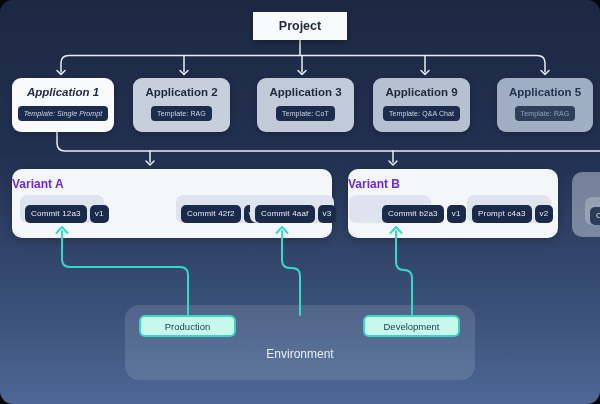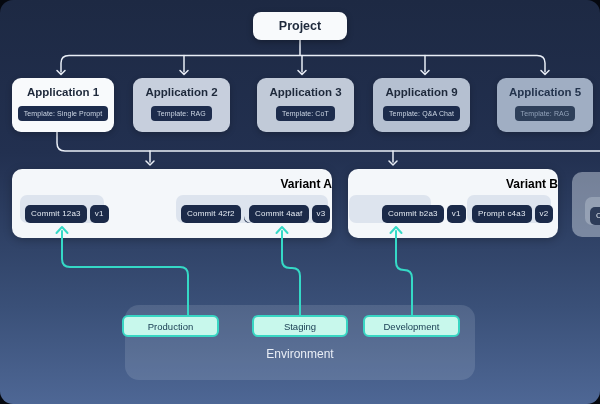--- a/index.html
+++ b/index.html
@@ -8,52 +8,52 @@
     position:relative;width:600px;height:404px;overflow:hidden;
     border-radius:13px;
     background:linear-gradient(180deg,#1d2943 0%,#223050 38%,#3a5078 76%,#4e6795 100%);
   }
   svg.layer{position:absolute;left:0;top:0;pointer-events:none;}
   #white-lines{z-index:1;}
   #teal-lines{z-index:3;}
   .node{position:absolute;z-index:2;box-sizing:border-box;}
 
   .project-box{
-    left:253px;top:12px;width:94px;height:28px;background:#f8fafc;border-radius:8px;
+    left:253px;top:12px;width:94px;height:28px;background:#f8fafc;border-radius:0;
     display:flex;align-items:center;justify-content:center;
     font-size:12.5px;font-weight:bold;color:#1e293b;
     box-shadow:0 2px 6px rgba(0,0,0,.3);
   }
   .app{
     top:78px;height:54px;border-radius:9px;
     display:flex;flex-direction:column;align-items:center;
     padding-top:9px;box-shadow:0 2px 6px rgba(0,0,0,.22);
   }
   .app-title{font-size:11.5px;font-weight:bold;color:#1e293b;line-height:1;}
   .tpl-badge{
     margin-top:7px;background:#1d2c4c;color:#ccd6e4;border-radius:4px;
     font-size:7px;letter-spacing:.1px;padding:4px 6px;line-height:1;white-space:nowrap;
   }
-  #app-1{left:12px;width:102px;background:#f8fafc;}
+  #app-1{left:12px;width:102px;background:#f8fafc;font-style:italic;}
   #app-2{left:133px;width:97px;background:#c7cfdd;}
   #app-3{left:257px;width:97px;background:#c1cad8;}
   #app-4{left:373px;width:97px;background:#b5c0d1;}
   #app-5{left:497px;width:96px;background:#a0aec3;}
   #app-5 .tpl-badge{background:#2e3f59;color:#93a3ba;}
   #app-5 .app-title{color:#24344d;}
 
   .variant{
     top:169px;height:69px;background:#f4f7fa;border-radius:10px;
     box-shadow:0 2px 8px rgba(0,0,0,.25);
   }
   #variant-a{left:12px;width:320px;}
   #variant-b{left:348px;width:210px;}
   #variant-c{left:572px;width:46px;top:172px;height:65px;background:rgba(216,224,236,.45);box-shadow:none;}
   .variant-title{
-    text-align:right;margin-top:9px;font-size:12px;font-weight:bold;color:#000000;line-height:1;
+    text-align:left;margin-top:9px;font-size:12px;font-weight:bold;color:#6d28d9;line-height:1;
   }
   .commit-group{
     position:absolute;top:26px;height:28px;background:#dde4ee;border-radius:7px;
     display:flex;align-items:flex-end;gap:3px;padding:0 5px;box-sizing:border-box;
   }
   #variant-c .commit-group{background:rgba(226,232,240,.28);top:25px;}
   .commit-badge,.ver-badge{
     background:#1b2a49;color:#e6ecf4;border-radius:5px;font-size:8px;
     padding:5px 6px;line-height:1;white-space:nowrap;letter-spacing:.2px;
   }
@@ -63,21 +63,21 @@
   .env-panel{
     left:125px;top:305px;width:350px;height:75px;border-radius:14px;
     background:rgba(240,246,255,.13);
   }
   .env-btn{
     position:absolute;top:315px;height:22px;border-radius:6px;
     background:#c8f8ec;border:2px solid #38d6c3;
     display:flex;align-items:center;justify-content:center;
     font-size:9.5px;color:#173a50;box-sizing:border-box;font-weight:500;
   }
-  #env-btn-0{left:122px;width:97px;}
+  #env-btn-0{left:139px;width:97px;}
   #env-btn-1{left:252px;width:96px;}
   #env-btn-2{left:363px;width:97px;}
   .env-label{
     position:absolute;left:125px;top:347px;width:350px;text-align:center;
     font-size:12px;color:#e9eef6;z-index:2;font-weight:500;
   }
 </style>
 </head>
 <body>
 
@@ -139,21 +139,21 @@
   <div class="node variant" id="variant-a">
     <div class="variant-title">Variant A</div>
     <div class="commit-group" style="left:8px;width:84px;">
       <span class="commit-badge">Commit 12a3</span>
       <span class="ver-badge">v1</span>
     </div>
     <div class="commit-group" style="left:128px;width:84px;margin-left:36px;">
       <span class="commit-badge">Commit 42f2</span>
       <span class="ver-badge">v2</span>
     </div>
-    <div class="commit-group" style="left:232px;width:84px;">
+    <div class="commit-group" style="left:238px;width:84px;">
       <span class="commit-badge">Commit 4aaf</span>
       <span class="ver-badge">v3</span>
     </div>
   </div>
 
   <div class="node variant" id="variant-b">
     <div class="variant-title">Variant B</div>
     <div class="commit-group" style="left:1px;width:82px;padding-left:33px;">
       <span class="commit-badge">Commit b2a3</span>
       <span class="ver-badge">v1</span>
@@ -167,23 +167,20 @@
   <div class="node variant" id="variant-c">
     <div class="commit-group" style="left:13px;width:50px;">
       <span class="commit-badge">Com</span>
     </div>
   </div>
 
   <div class="node env-panel"></div>
   <div class="node env-btn" id="env-btn-0">
     <span>Production</span>
   </div>
-  <div class="node env-btn" id="env-btn-1">
-    <span>Staging</span>
-  </div>
   <div class="node env-btn" id="env-btn-2">
     <span>Development</span>
   </div>
   <div class="env-label">Environment</div>
 
   <svg id="teal-lines" class="layer" width="600" height="404" viewBox="0 0 600 404">
     <g fill="none" stroke="#35d9c6" stroke-width="2" stroke-linecap="round" stroke-linejoin="round">
       <path d="M188,315 V275 Q188,267 180,267 H70 Q62,267 62,259 V231"></path>
       <path d="M56.5,233 L62,227 L67.5,233"></path>
       <path d="M300,315 V276 Q300,268 292,268 H290 Q282,268 282,260 V231"></path>

